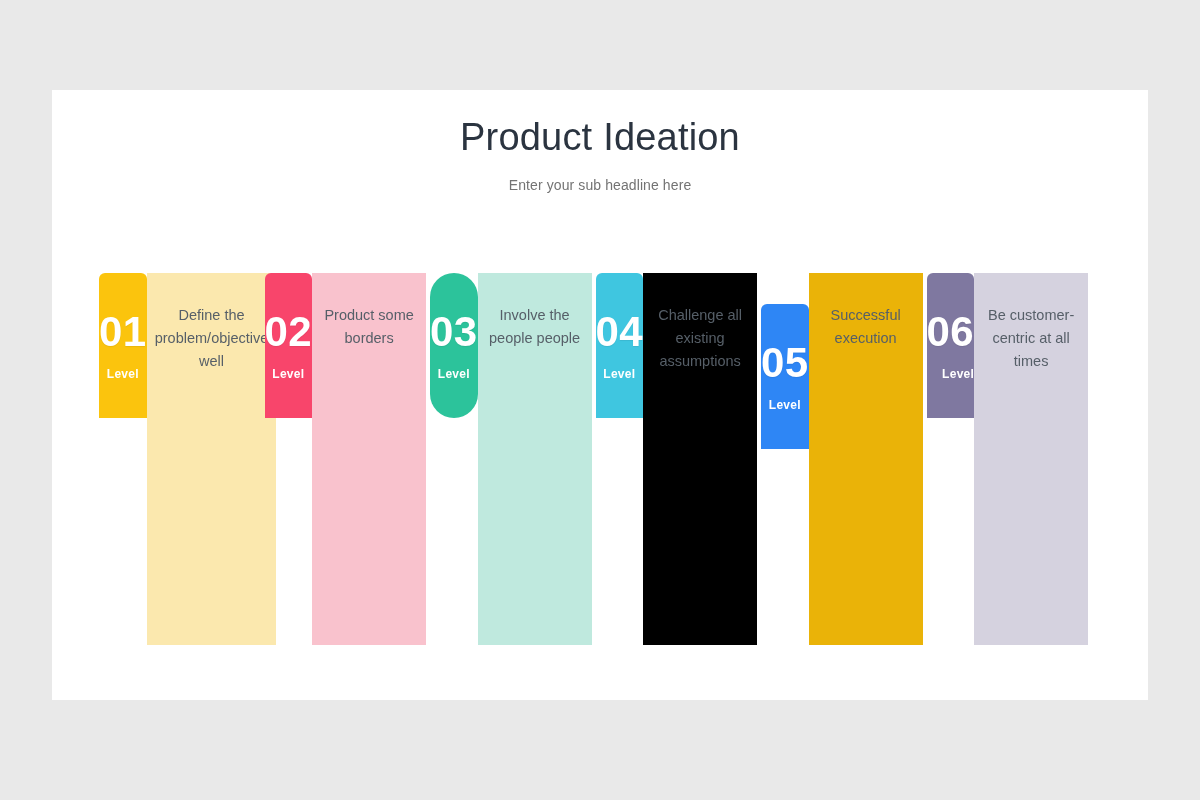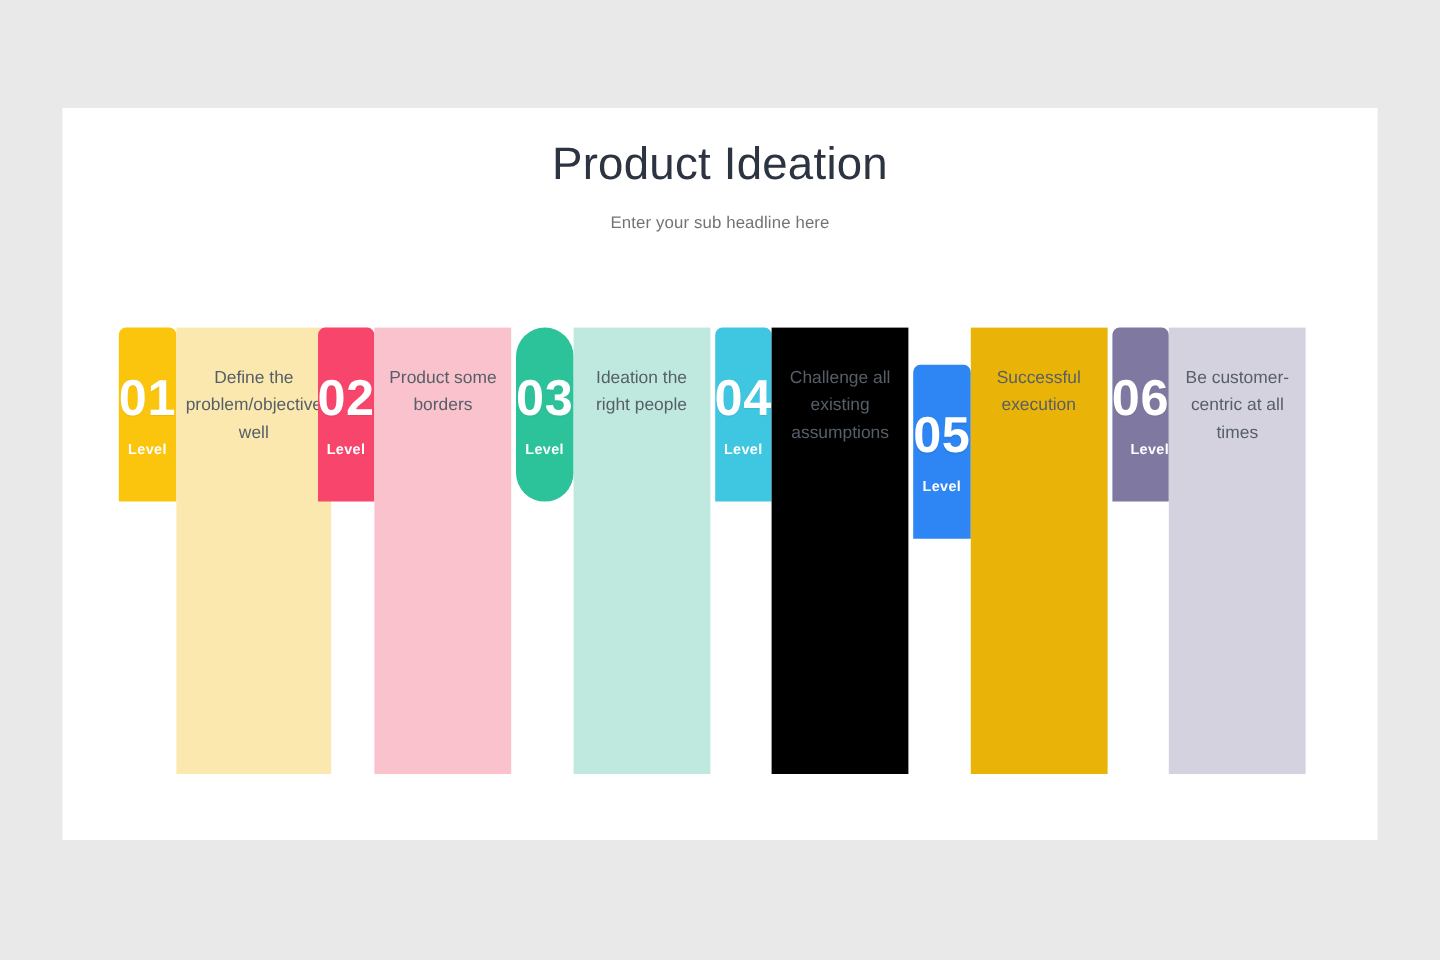--- a/index.html
+++ b/index.html
@@ -134,21 +134,21 @@
           </div>
         </div>
         <div class="column">
           <div class="col-head" style="background: rgb(44, 195, 155); border-radius: 29px;">
             <div class="col-number">03</div>
             <div class="col-level">Level</div>
           </div>
           <div class="col-gap"></div>
           <div class="col-bar" style="background: rgb(35, 144, 112);"></div>
           <div class="col-body" style="background: rgb(191, 233, 222);">
-            <div class="col-desc">Ideation the right people</div>
+            <div class="col-desc">Involve the people people</div>
           </div>
         </div>
         <div class="column">
           <div class="col-head" style="background: rgb(63, 198, 224);">
             <div class="col-number">04</div>
             <div class="col-level">Level</div>
           </div>
           <div class="col-gap"></div>
           <div class="col-bar" style="background: rgb(28, 155, 184);"></div>
           <div class="col-body" style="background: #000000;">

